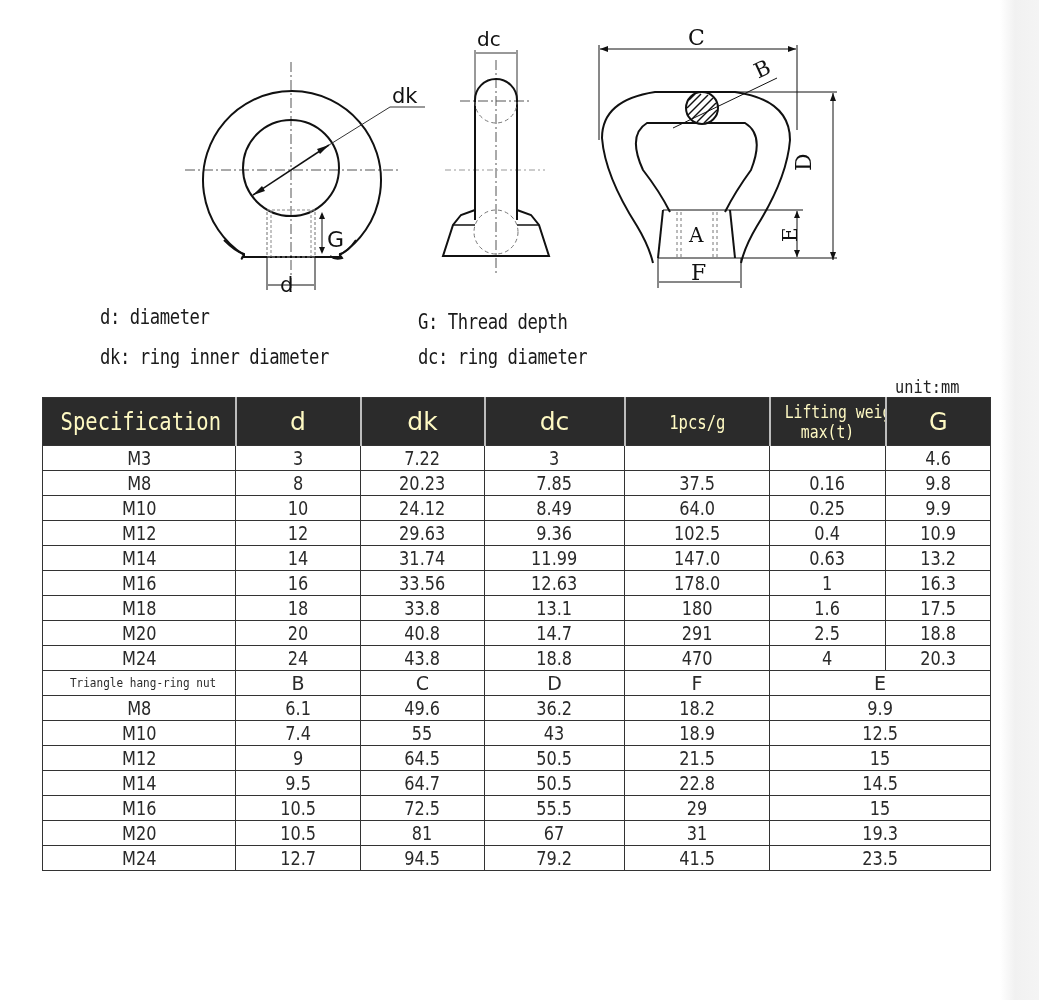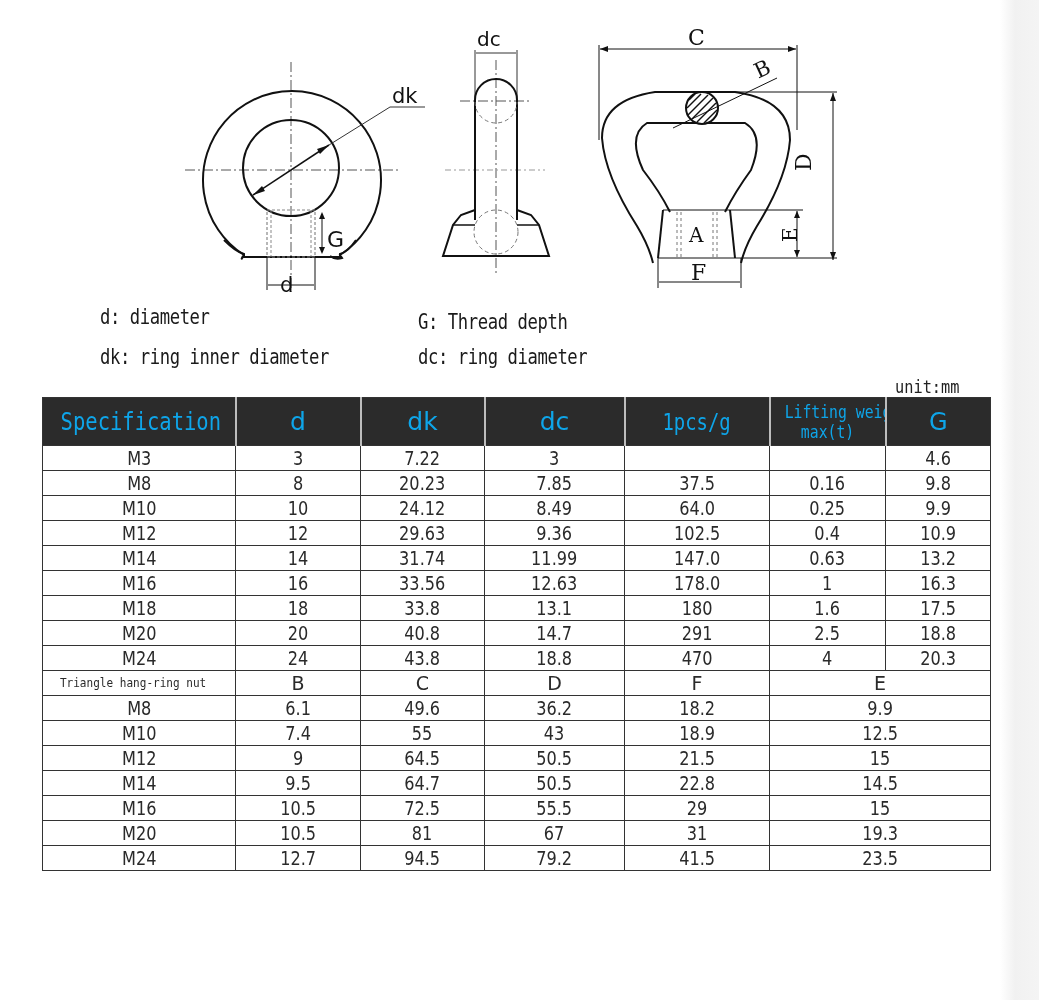--- a/index.html
+++ b/index.html
@@ -23,37 +23,37 @@
   }
   table.spec {
     position:absolute; left:42px; top:397px; width:948px;
     border-collapse:collapse; table-layout:fixed;
     font-family:"DejaVu Sans", sans-serif;
   }
   table.spec td, table.spec th {
     border:1.5px solid #333; text-align:center; padding:0; overflow:hidden; white-space:nowrap;
   }
   table.spec thead th {
-    background:#2b2b2b; color:#0ea5e9; height:47px; font-weight:normal;
+    background:#2b2b2b; color:#fef9c3; height:47px; font-weight:normal;
     border-left:2px solid #bdbdbd; border-right:2px solid #bdbdbd;
   }
   table.spec thead th:first-child { border-left:1.5px solid #333; }
   table.spec thead th:last-child { border-right:1.5px solid #333; }
   th .cond { display:inline-block; transform:scaleX(0.82); }
   th.h-spec { font-family:"DejaVu Sans Mono", monospace; font-size:25px; }
   th.h-big { font-size:25px; }
   th.h-g { font-size:24px; font-weight:bold; }
-  th.h-pcs { font-family:"DejaVu Sans Mono", monospace; font-size:23px;margin-top:16px; }
+  th.h-pcs { font-family:"DejaVu Sans Mono", monospace; font-size:19px;margin-top:16px; }
   th.h-lift { font-family:"DejaVu Sans Mono", monospace; font-size:18px; line-height:20px; white-space:normal; }
   table.spec tbody td {
     height:24px; font-size:19px; color:#2a2a2a; line-height:24px;
   }
   tbody td .cond { display:inline-block; transform:scaleX(0.85); }
   tr.tri-head td { height:21px; font-size:18px; line-height:21px; }
-  tr.tri-head td.first { font-family:"DejaVu Sans Mono", monospace; font-size:13px; text-align:left; padding-left:4px; }
+  tr.tri-head td.first { font-family:"DejaVu Sans Mono", monospace; font-size:13px; text-align:left; padding-left:14px; }
   tbody.tri td { height:24px; }
 </style>
 </head>
 <body>
 
 <div class="abs diagram" style="left:180px;top:40px;width:260px;height:260px;">
   <svg width="260" height="260" viewBox="0 0 260 260" font-family="DejaVu Sans, sans-serif">
 
     <line x1="111" y1="22" x2="111" y2="252" stroke="#555" stroke-width="1" stroke-dasharray="10,3,2,3"></line>
     <line x1="5" y1="130" x2="218" y2="130" stroke="#555" stroke-width="1" stroke-dasharray="10,3,2,3"></line>

